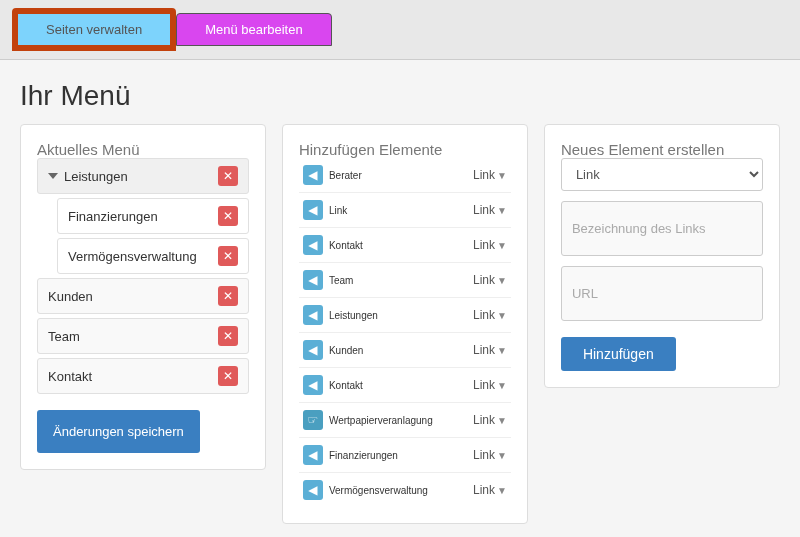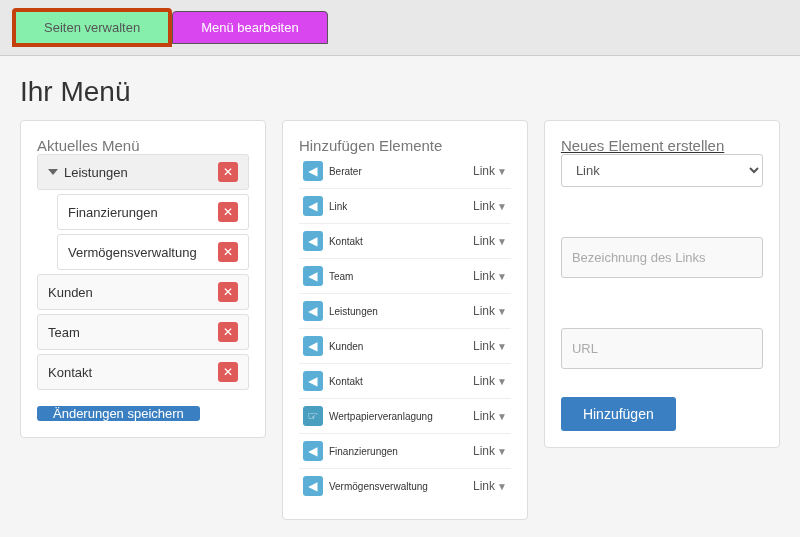--- a/index.html
+++ b/index.html
@@ -19,22 +19,22 @@
       padding: 8px 12px;
       gap: 0;
     }
     .tab {
       padding: 8px 28px;
       cursor: pointer;
       border-radius: 4px 4px 0 0;
       font-size: 13px;
     }
     .tab.inactive {
-      background: #86efac;
-      border: 4px solid #c2410c;
+      background: #7dd3fc;
+      border: 6px solid #c2410c;
       color: #555;
     }
     .tab.active {
       background: #d946ef;
       color: #fff;
       border: 1px solid #555;
     }
 
     
     .page {
@@ -116,21 +116,21 @@
       align-items: center;
       justify-content: center;
       flex-shrink: 0;
     }
 
     .btn-save {
       background: #3a7fc1;
       color: #fff;
       border: none;
       border-radius: 3px;
-      padding: 0 16px;
+      padding: 14px 16px;
       font-size: 13px;
       cursor: pointer;
       margin-top: 12px;
     }
 
     
     .panel-middle {
       width: 250px;
     }
     .available-item {
@@ -173,57 +173,55 @@
       cursor: pointer;
     }
     .link-dropdown .chevron {
       font-size: 10px;
       color: #888;
     }
 
     
     .panel-right {
       width: 240px;
-      text-decoration: underline;
     }
     .form-group {
       margin-bottom: 10px;
     }
     .form-select {
       width: 100%;
       padding: 7px 10px;
       border: 1px solid #ccc;
       border-radius: 3px;
       font-size: 13px;
       background: #fff;
       color: #555;
       appearance: auto;
     }
     .form-input {
       width: 100%;
-      padding: 12px 10px;
+      padding: 19px 10px;
       border: 1px solid #ccc;
       border-radius: 3px;
       font-size: 13px;
       background: #f9f9f9;
       color: #14532d;
-      margin-top: 40px;
     }
     .form-input::placeholder {
       color: #aaa;
     }
     .btn-add {
       background: #3a7fc1;
       color: #fff;
       border: none;
       border-radius: 3px;
       padding: 9px 22px;
       font-size: 14px;
       cursor: pointer;
-      margin-top: 18px;
+      margin-top: 6px;
     }
   </style>
 </head>
 <body>
 
 <div class="tab-bar">
   <div class="tab inactive">Seiten verwalten</div>
   <div class="tab active">Menü bearbeiten</div>
 </div>
 

